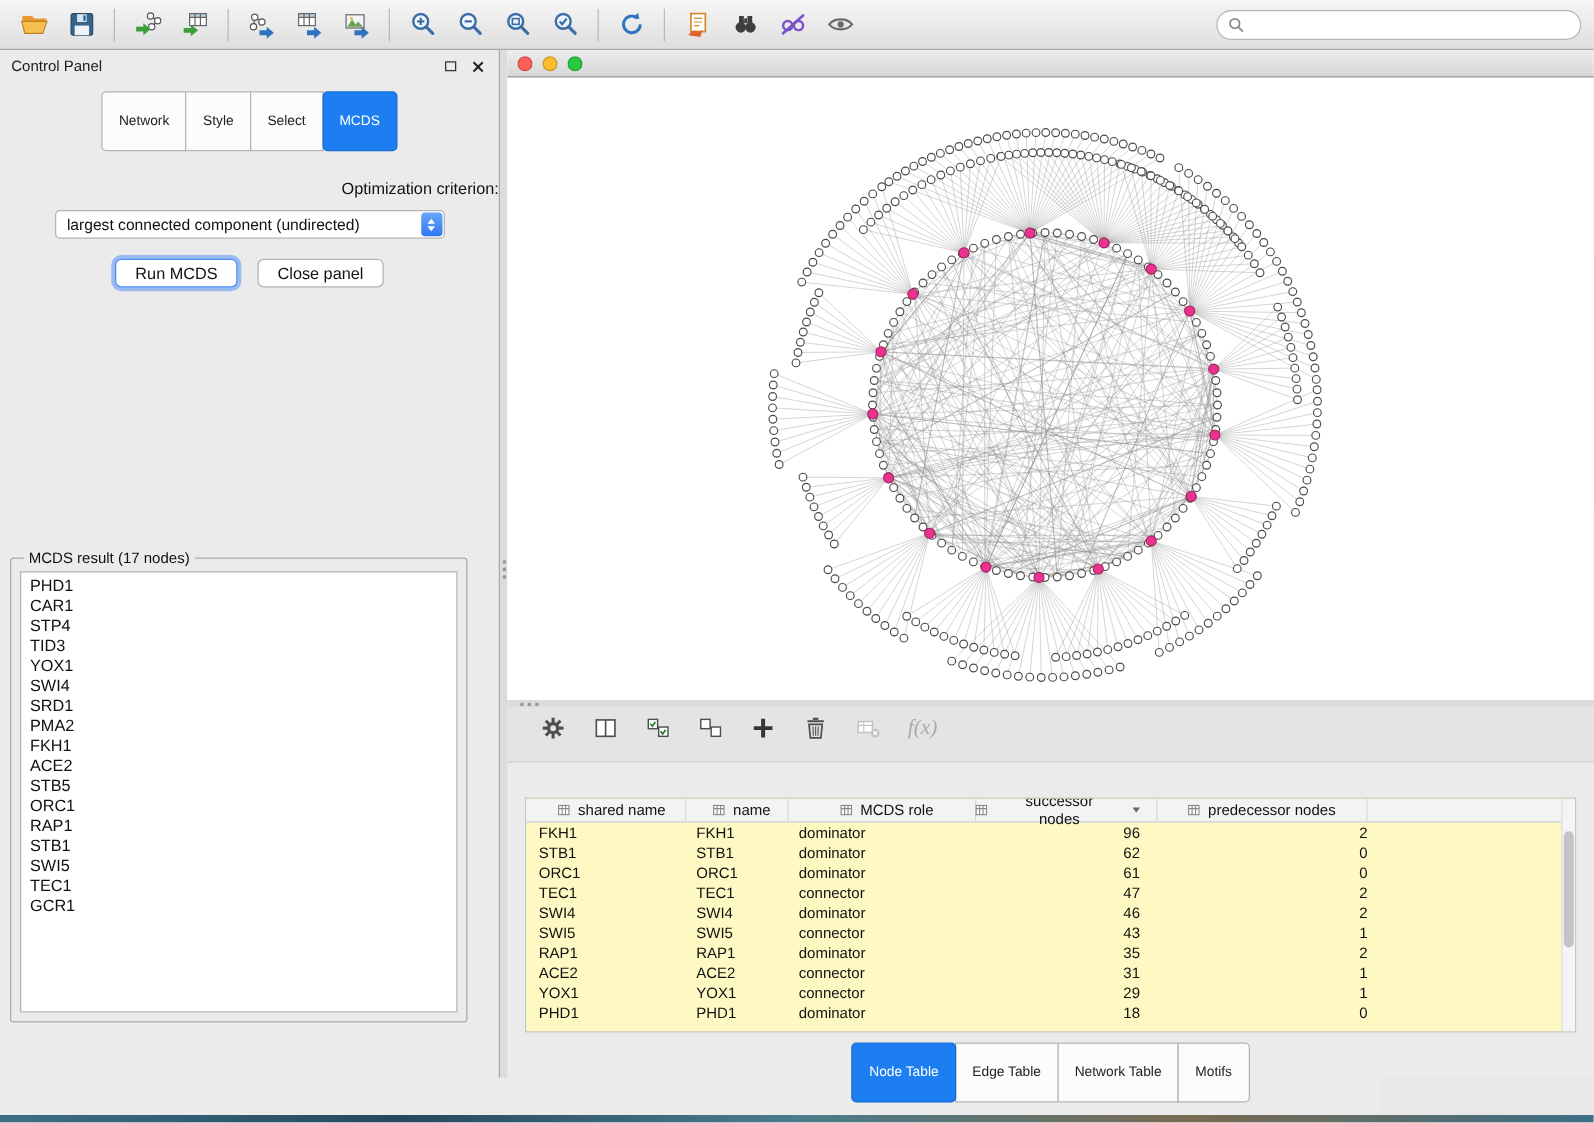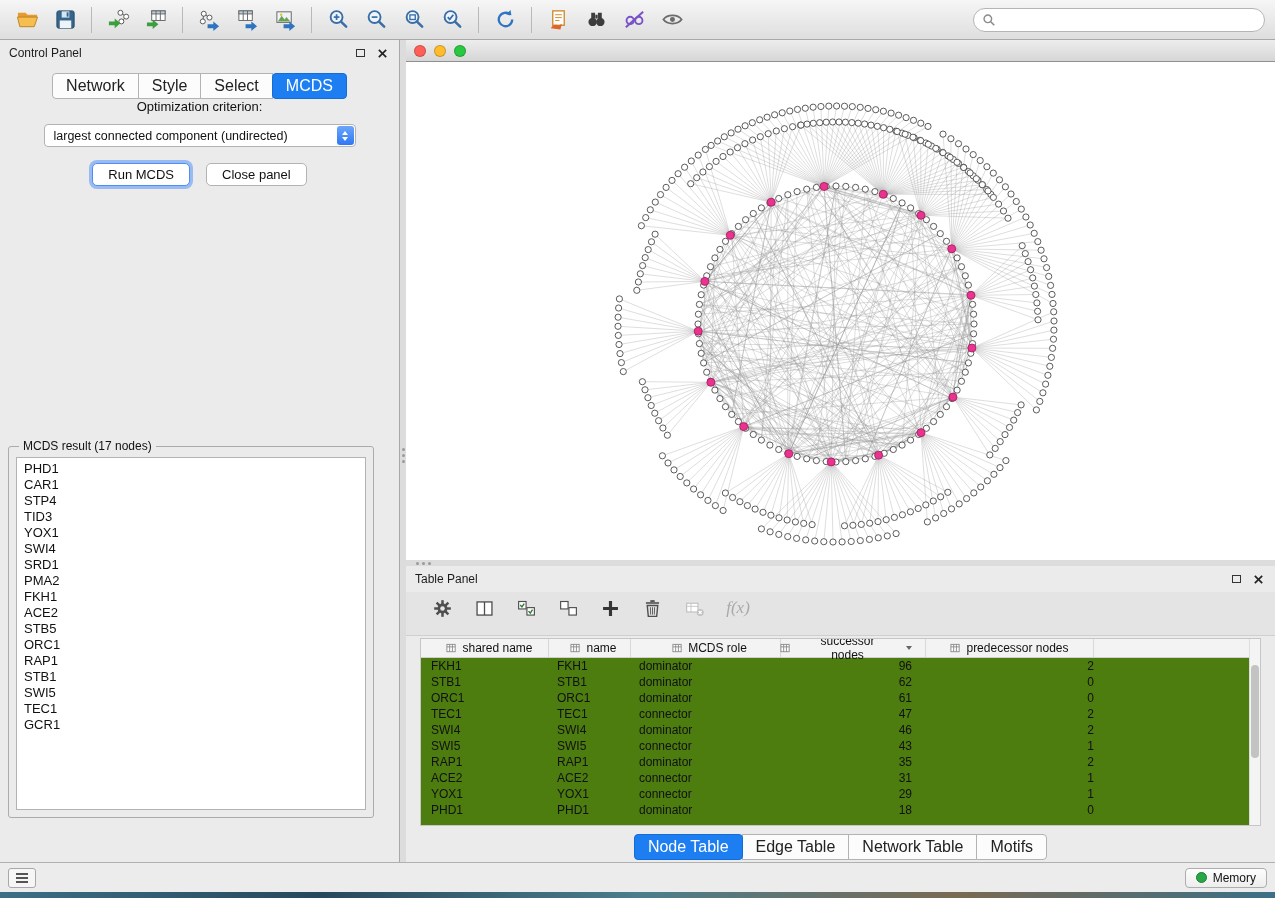--- a/index.html
+++ b/index.html
@@ -24,28 +24,28 @@
   .panel-header { display:flex; align-items:center; height:26px; padding:0 9px; font-size:12px; color:#1c1c1c; }
   .ph-spacer { flex:1; }
   .wbtn { width:16px; height:16px; display:flex; align-items:center; justify-content:center;
     border:none; background:transparent; margin-left:6px; cursor:default; }
   .float-box { width:9px; height:8px; border:1.4px solid #333; }
   .wx { width:11px; height:11px; }
   .wx line { stroke:#222; stroke-width:1.8; }
 
   .tabs-row { display:flex; justify-content:center; margin-top:7px; }
   .seg { display:flex; }
-  .seg .tab { background:#fcfcfc; border:1px solid #b3b3b3; padding:3px 13px; font-size:16px;
+  .seg .tab { background:#fcfcfc; border:1px solid #b3b3b3; padding:17px 13px; font-size:11px;
     color:#222; margin-left:-1px; cursor:default; }
   .seg .tab:first-child { border-radius:4px 0 0 4px; margin-left:0; }
   .seg .tab:last-child { border-radius:0 4px 4px 0; }
   .seg .tab.active { background:#1d7ef2; border-color:#156cd6; color:#fff; border-radius:4px;
     position:relative; z-index:1; }
 
-  .opt-label { text-align:center; font-size:13px; color:#111; }
+  .opt-label { margin-top:22px; text-align:right; font-size:13px; color:#111; }
   .dropdown { width:312px; height:23px; margin:10px auto 0; background:#fff; border:1px solid #b3b3b3;
     border-radius:4px; display:flex; align-items:center; font-size:12.5px; color:#111;
     padding-left:9px; position:relative; cursor:default; }
   .stepper { position:absolute; right:1px; top:1px; bottom:1px; width:17px; border-radius:3px;
     background:linear-gradient(#6ba6f9,#2f78f4); display:flex; flex-direction:column;
     align-items:center; justify-content:center; gap:2px; }
   .tri-up { width:0; height:0; border-left:3.5px solid transparent; border-right:3.5px solid transparent; border-bottom:4px solid #fff; }
   .tri-dn { width:0; height:0; border-left:3.5px solid transparent; border-right:3.5px solid transparent; border-top:4px solid #fff; }
 
   .btn-row { margin-top:16px; display:flex; justify-content:center; gap:16px; }
@@ -81,21 +81,21 @@
   
   .table-panel { position:absolute; left:406px; top:566px; width:869px; height:296px; background:#ebebeb; }
   .tp-toolbar { height:44px; background:#e4e4e4; border-bottom:1px solid #cfcfcf;
     display:flex; align-items:center; padding-left:20px; gap:10px; }
   .tpbtn { width:32px; height:32px; border:none; background:transparent; display:flex;
     align-items:flex-start; justify-content:center; cursor:default; }
   .tic { width:21px; height:21px; }
   .fx { font-family:"Liberation Serif", serif; font-style:italic; font-size:17px; color:#a9a9a9; margin-left:4px; }
 
   .tp-tablewrap { position:absolute; left:14px; right:14px; top:72px; height:188px;
-    background:#4d7c0f; border:1px solid #c6c6c6; overflow:hidden; }
+    background:#fef9c3; border:1px solid #c6c6c6; overflow:hidden; }
   .thead { display:flex; height:19px; background:#f3f3f3; border-bottom:1px solid #cfcfcf; }
   .hcell { display:flex; align-items:center; justify-content:center; gap:5px; font-size:12px;
     color:#111; border-right:1px solid #d8d8d8; cursor:default; }
   .hic { flex:0 0 auto; }
   .sort-dn { width:0; height:0; border-left:3.5px solid transparent; border-right:3.5px solid transparent; border-top:4px solid #666; margin-left:2px; }
   .tbody { position:absolute; left:0; right:11px; top:19px; bottom:0; overflow:hidden; }
   .trow { display:flex; height:16px; }
   .tcell { font-size:12px; color:#111; line-height:16px; white-space:nowrap; overflow:hidden; }
   .c0 { width:128px; padding-left:10px; }
   .c1 { width:82px;  padding-left:8px; }
@@ -1305,33 +1305,20 @@
           <circle cx="547.0" cy="335.1" r="4" fill="#ea3390" stroke="#a6215f" stroke-width="0.9"></circle>
           <circle cx="565.9" cy="286.0" r="4" fill="#ea3390" stroke="#a6215f" stroke-width="0.9"></circle>
           <circle cx="565.0" cy="233.3" r="4" fill="#ea3390" stroke="#a6215f" stroke-width="0.9"></circle>
           <circle cx="545.7" cy="186.8" r="4" fill="#ea3390" stroke="#a6215f" stroke-width="0.9"></circle>
           <circle cx="515.0" cy="153.3" r="4" fill="#ea3390" stroke="#a6215f" stroke-width="0.9"></circle>
         </g>
       </svg>
   </div>
 
   <div class="table-panel">
-    <div class="panel-header">
-      <span>Table Panel</span>
-      <span class="ph-spacer"></span>
-      <button class="wbtn">
-          <span class="float-box"></span>
-        </button>
-      <button class="wbtn">
-          <svg class="wx" viewBox="0 0 12 12">
-            <line x1="2" y1="2" x2="10" y2="10"></line>
-            <line x1="10" y1="2" x2="2" y2="10"></line>
-          </svg>
-        </button>
-    </div>
 
     <div class="tp-toolbar">
       <button class="tpbtn">
         <svg class="tic" viewBox="0 0 24 24">
             <g fill="#4e4e4e">
               <rect x="10.6" y="2.5" width="2.8" height="19"></rect>
               <rect x="2.5" y="10.6" width="19" height="2.8"></rect>
               <g transform="rotate(45 12 12)">
                 <rect x="10.6" y="2.5" width="2.8" height="19"></rect>
                 <rect x="2.5" y="10.6" width="19" height="2.8"></rect>
@@ -1530,31 +1517,15 @@
     <div class="tp-tabs">
       <div class="seg">
         <div class="tab active">Node Table</div>
         <div class="tab">Edge Table</div>
         <div class="tab">Network Table</div>
         <div class="tab">Motifs</div>
       </div>
     </div>
   </div>
 
-  <div class="status">
-    <button class="listbtn">
-      <svg width="14" height="12" viewBox="0 0 14 12">
-          <g fill="#555">
-            <rect x="1" y="1" width="12" height="2"></rect>
-            <rect x="1" y="5" width="12" height="2"></rect>
-            <rect x="1" y="9" width="12" height="2"></rect>
-          </g>
-        </svg>
-    </button>
-    <span class="status-spacer"></span>
-    <button class="membtn">
-      <span class="memdot"></span>
-      <span>Memory</span>
-    </button>
-  </div>
 
   <div class="desktop"></div>
 </div>
 
 </body></html>

